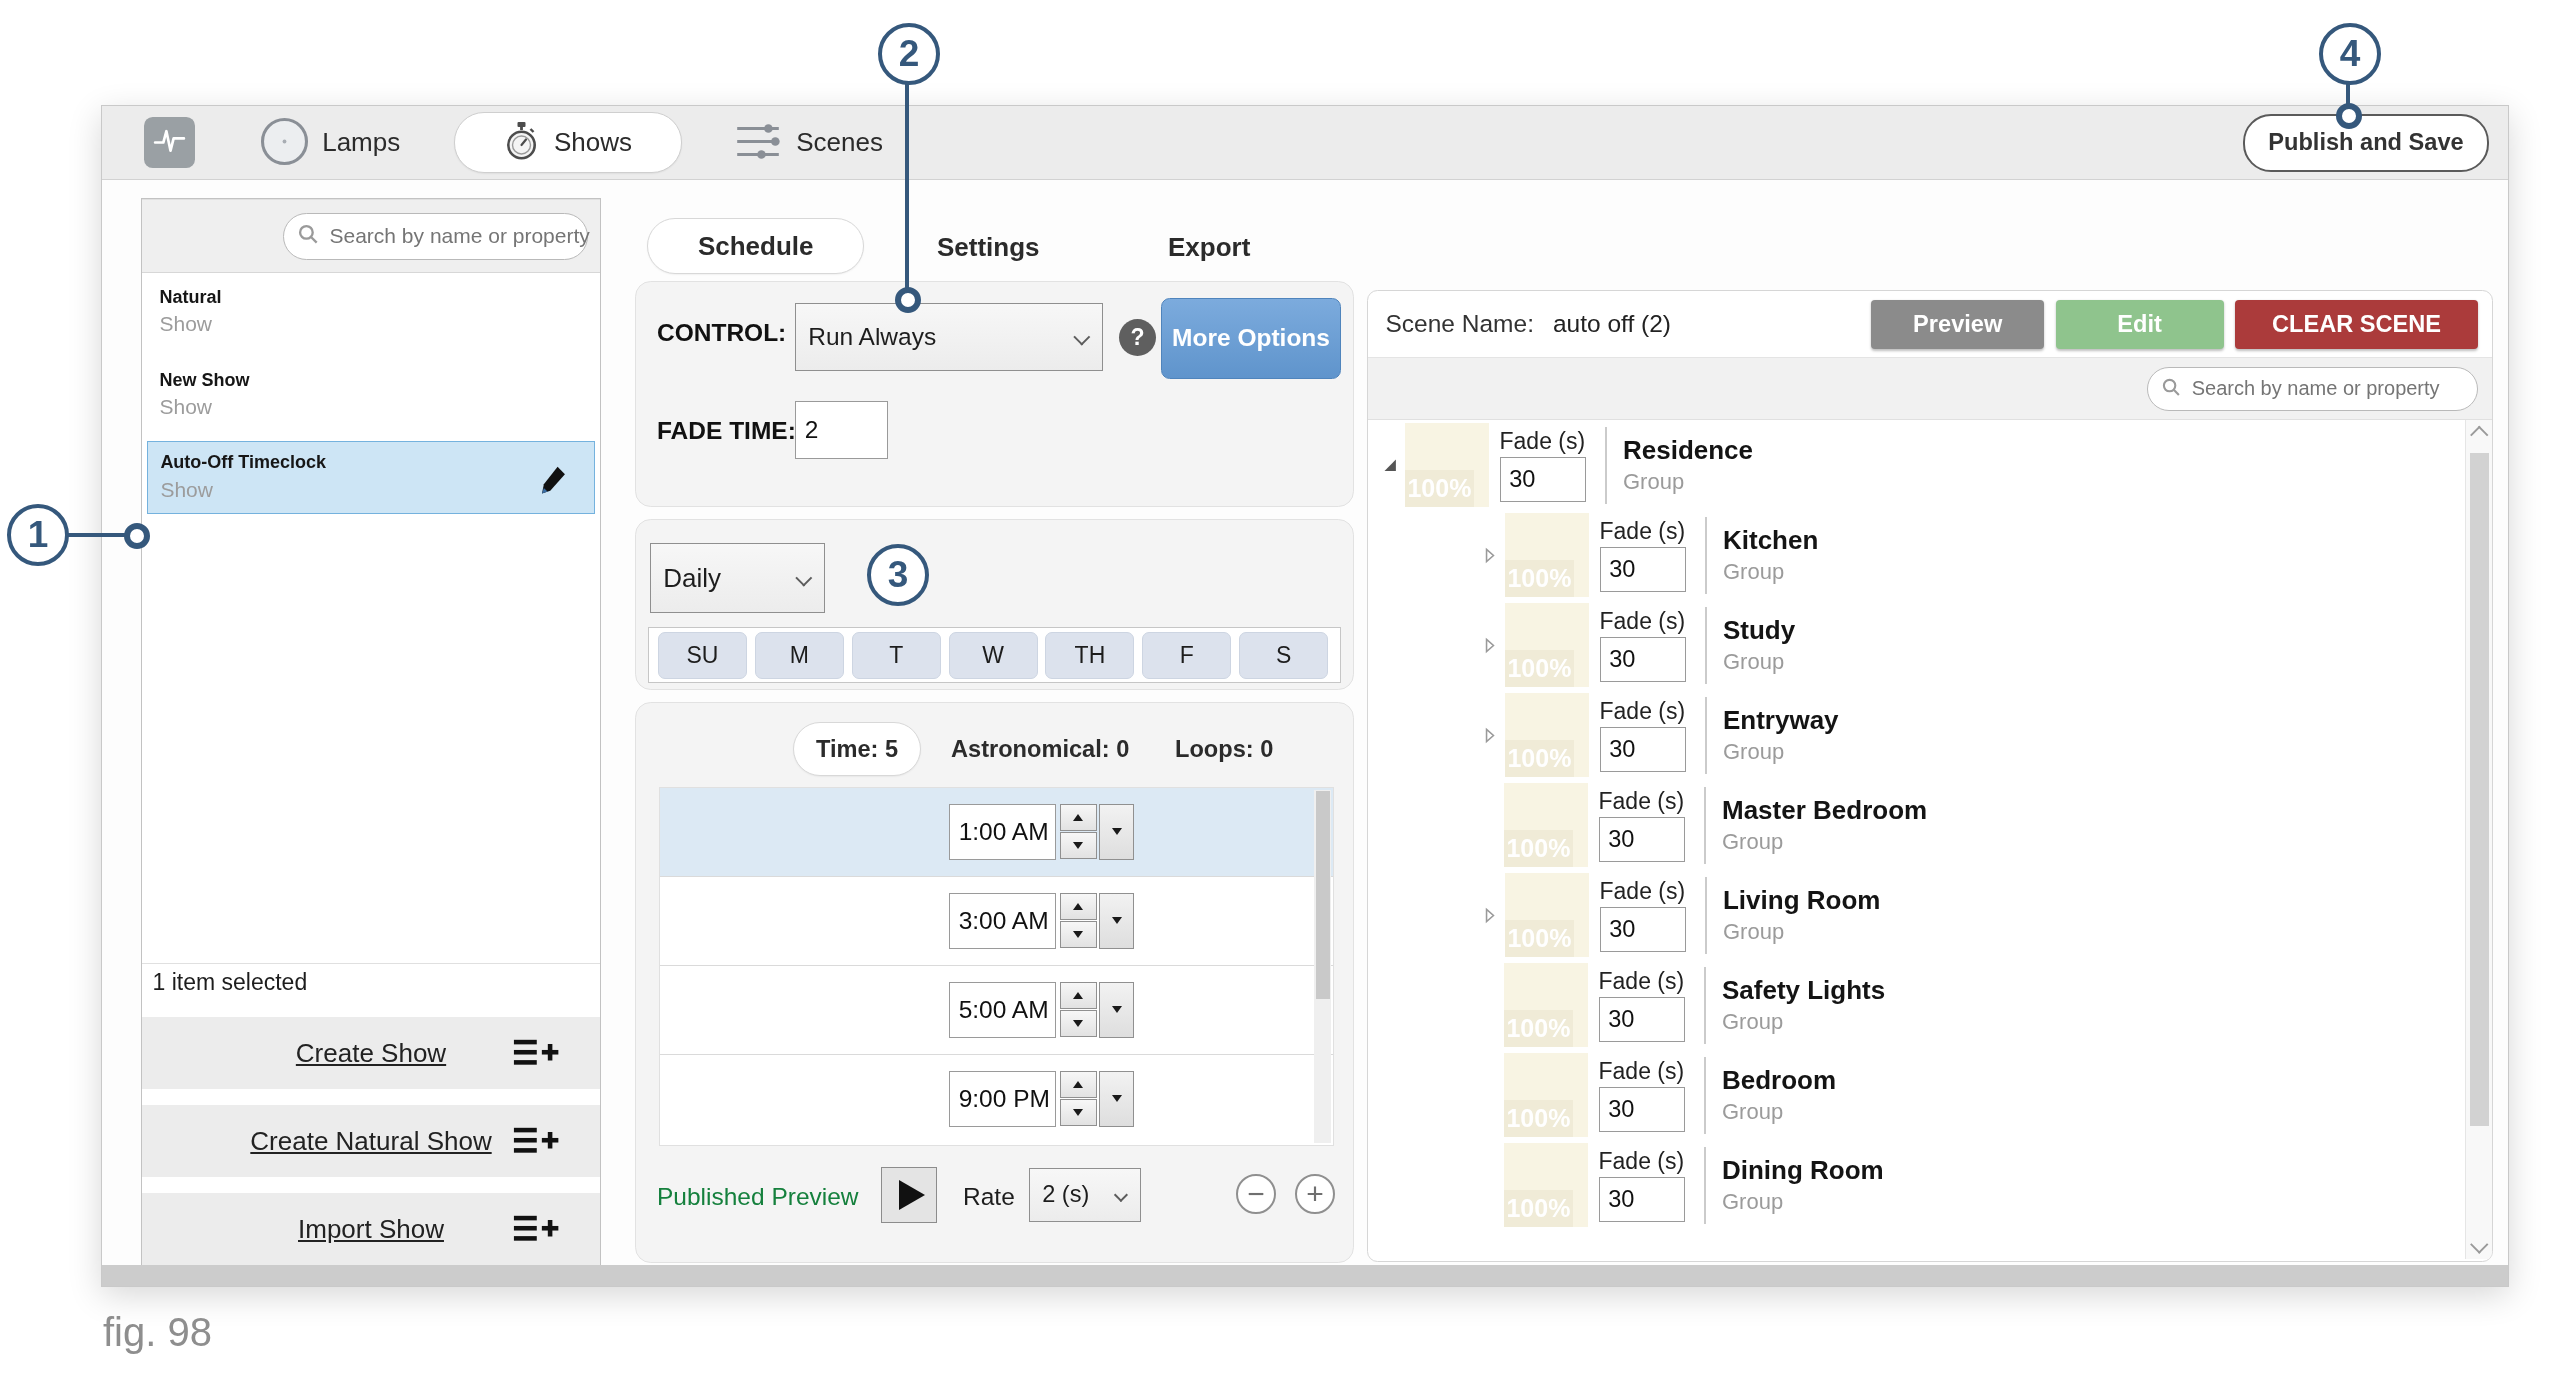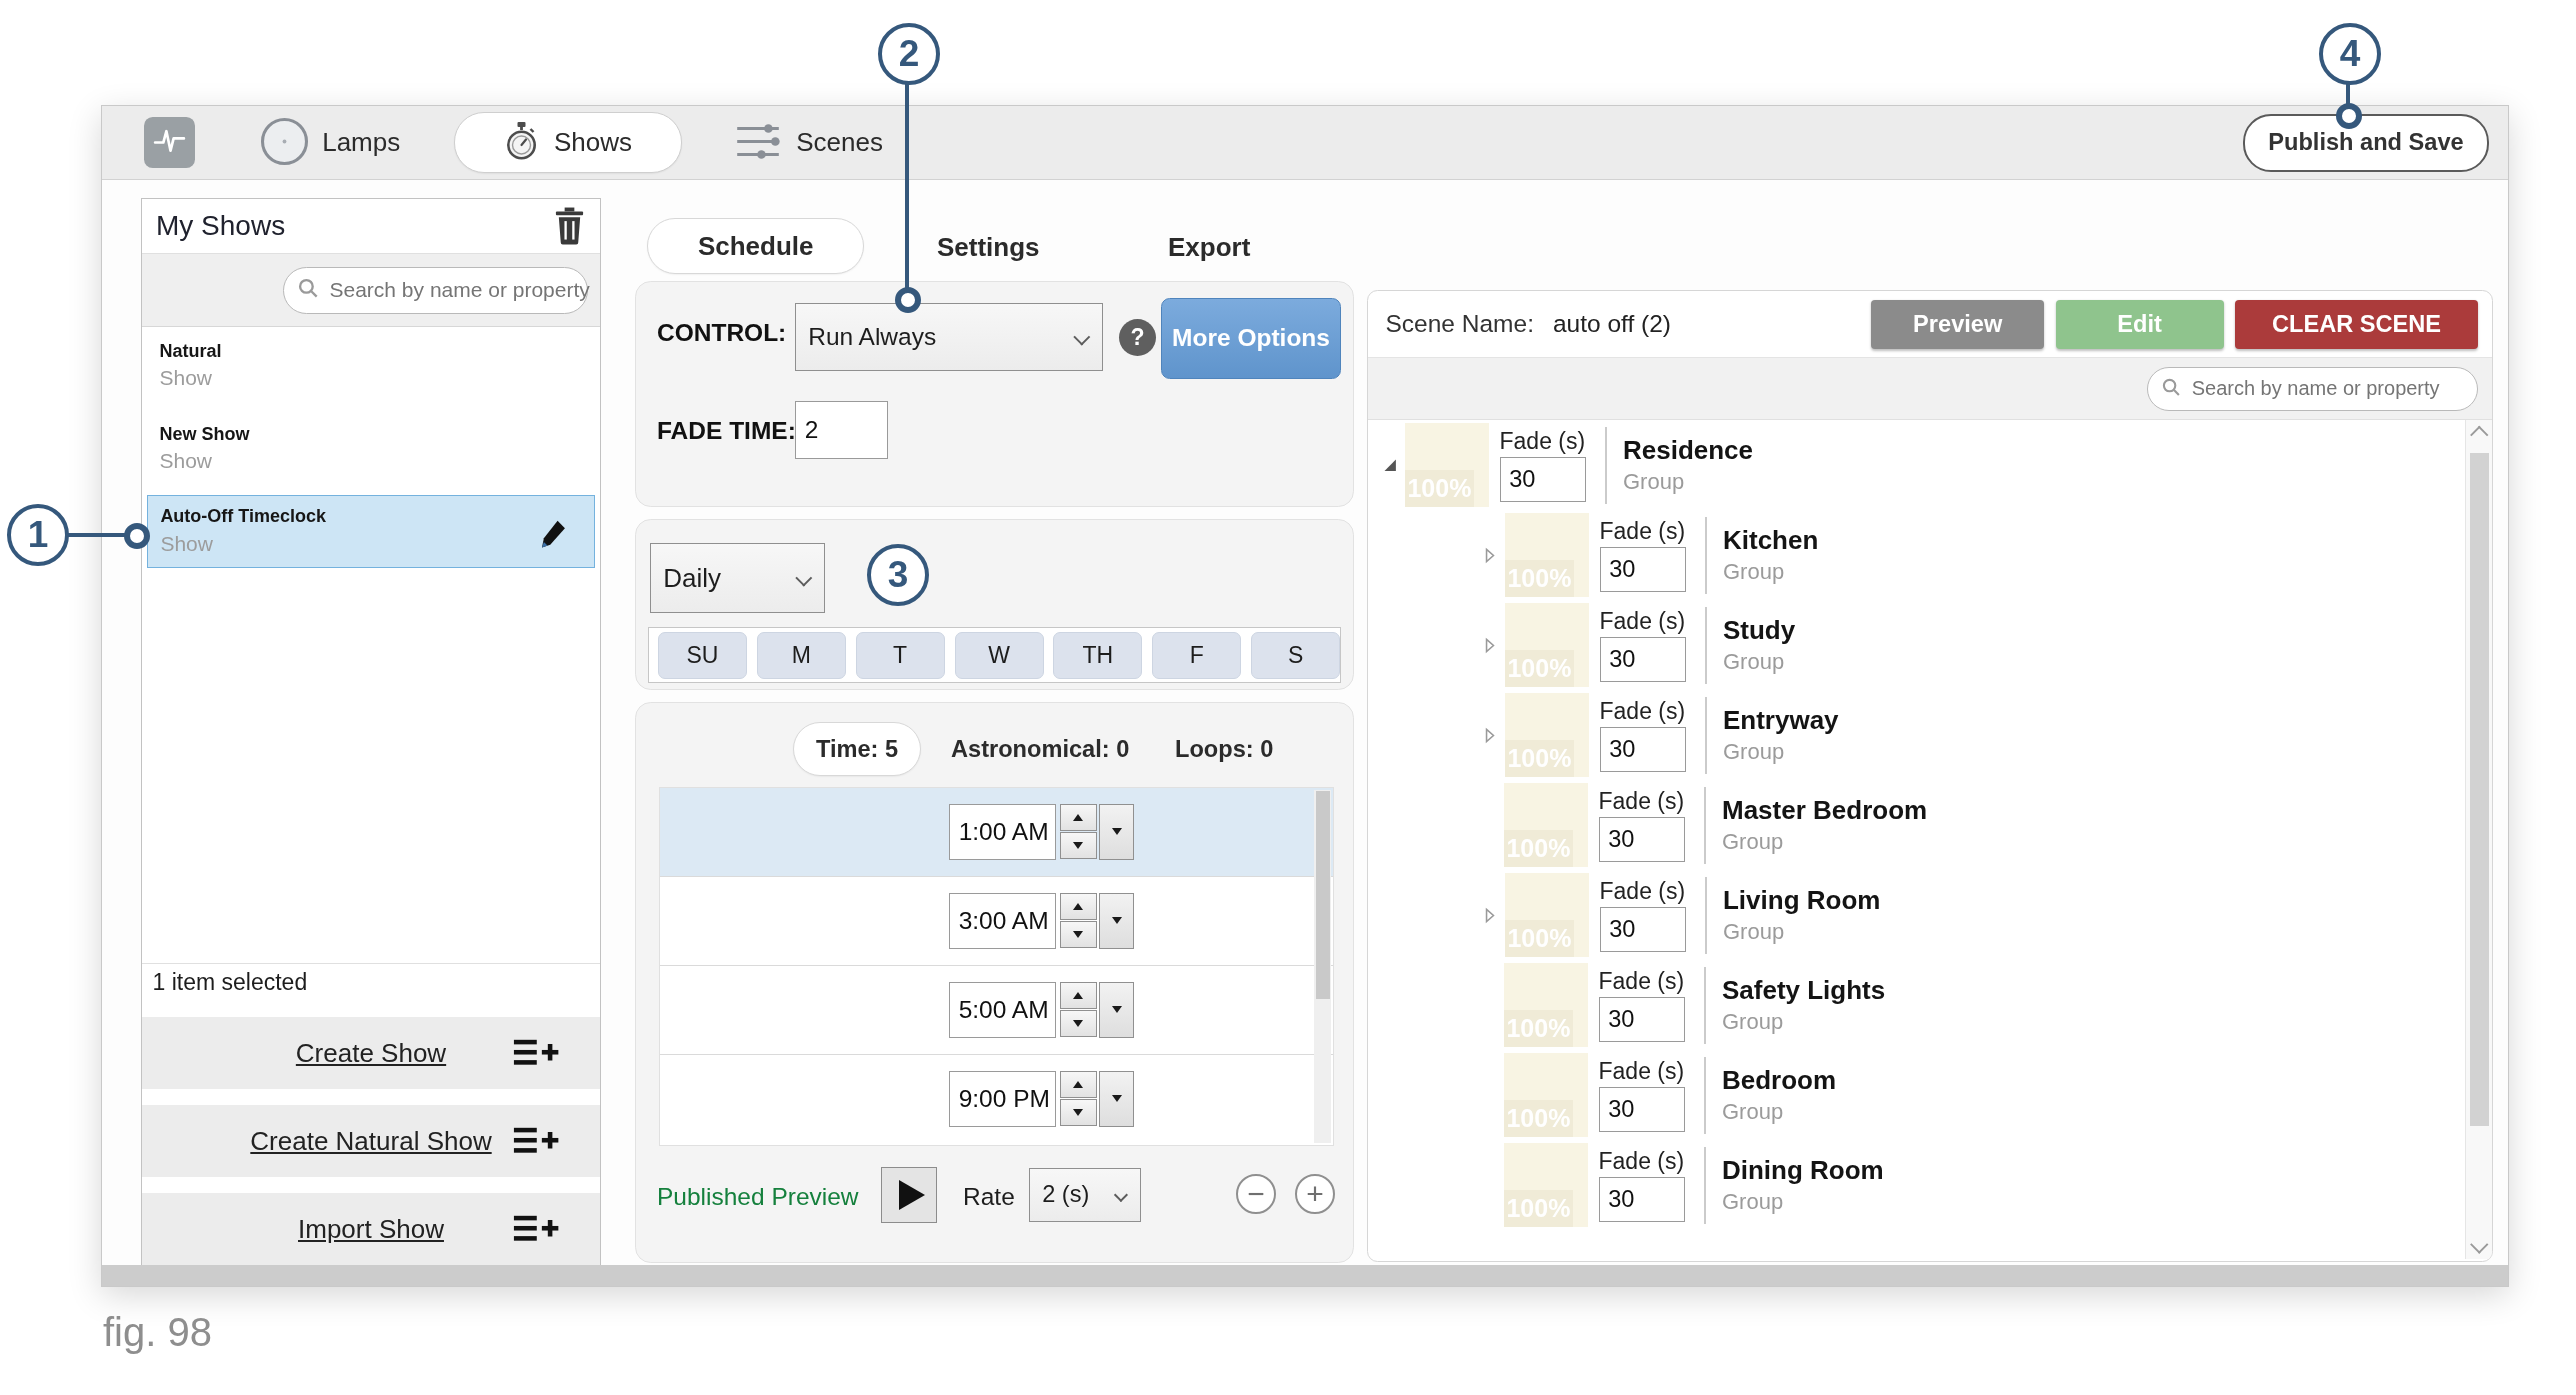--- a/index.html
+++ b/index.html
@@ -181,32 +181,20 @@
         </span>
         <span class="tb-label">Scenes</span>
       </div>
 
       <div id="publish-btn">
         <span>Publish and Save</span>
       </div>
     </div>
 
     <div id="sidebar">
-      <div id="sidebar-header">
-        <span id="sidebar-title">My Shows</span>
-        <span style="margin-left:auto;">
-          <svg width="33" height="40" viewBox="0 0 34 40">
-              <path d="M12 2 h10 v4 h-10 z" fill="#3a3a3a"></path>
-              <rect x="3" y="6" width="28" height="4" rx="1" fill="#3a3a3a"></rect>
-              <path d="M6 12 h22 l-2 26 a2 2 0 0 1 -2 2 h-14 a2 2 0 0 1 -2 -2 z" fill="#3a3a3a"></path>
-              <line x1="13" y1="16" x2="13" y2="35" stroke="#fff" stroke-width="2.4"></line>
-              <line x1="21" y1="16" x2="21" y2="35" stroke="#fff" stroke-width="2.4"></line>
-            </svg>
-        </span>
-      </div>
 
       <div id="sidebar-search-band">
         <div class="search-pill">
           <span>
             <svg width="21" height="21" viewBox="0 0 18 18">
                 <circle cx="7.2" cy="7.2" r="5.4" fill="none" stroke="#9a9a9a" stroke-width="2"></circle>
                 <line x1="11.4" y1="11.4" x2="16" y2="16" stroke="#9a9a9a" stroke-width="2"></line>
               </svg>
           </span>
           <input placeholder="Search by name or property" style="">
@@ -299,21 +287,21 @@
         </div>
         <span class="form-label abs" style="left:21px;top:135px;">FADE TIME:</span>
         <input class="input-box abs" style="left: 159px; top: 119px; width: 93px; height: 58px;" value="2">
       </div>
 
       <div class="card" style="top:301px;height:171px;">
         <div class="dd abs" style="left:14px;top:23px;width:175px;height:70px;font-size:26px;">
           <span>Daily</span>
           <span class="chev"></span>
         </div>
-        <div class="abs flex" style="left:12.2px;top:107px;width:693px;height:56px;background:#fff;border:1.3px solid #c6c6c6;box-sizing:border-box;padding-left:8.7px;gap:7.9px;justify-content:space-between;">
+        <div class="abs flex" style="left:12.2px;top:107px;width:693px;height:56px;background:#fff;border:1.3px solid #c6c6c6;box-sizing:border-box;padding-left:8.7px;gap:7.9px;">
           <div class="day-btn">
               <span>SU</span>
             </div>
           <div class="day-btn">
               <span>M</span>
             </div>
           <div class="day-btn">
               <span>T</span>
             </div>
           <div class="day-btn">

